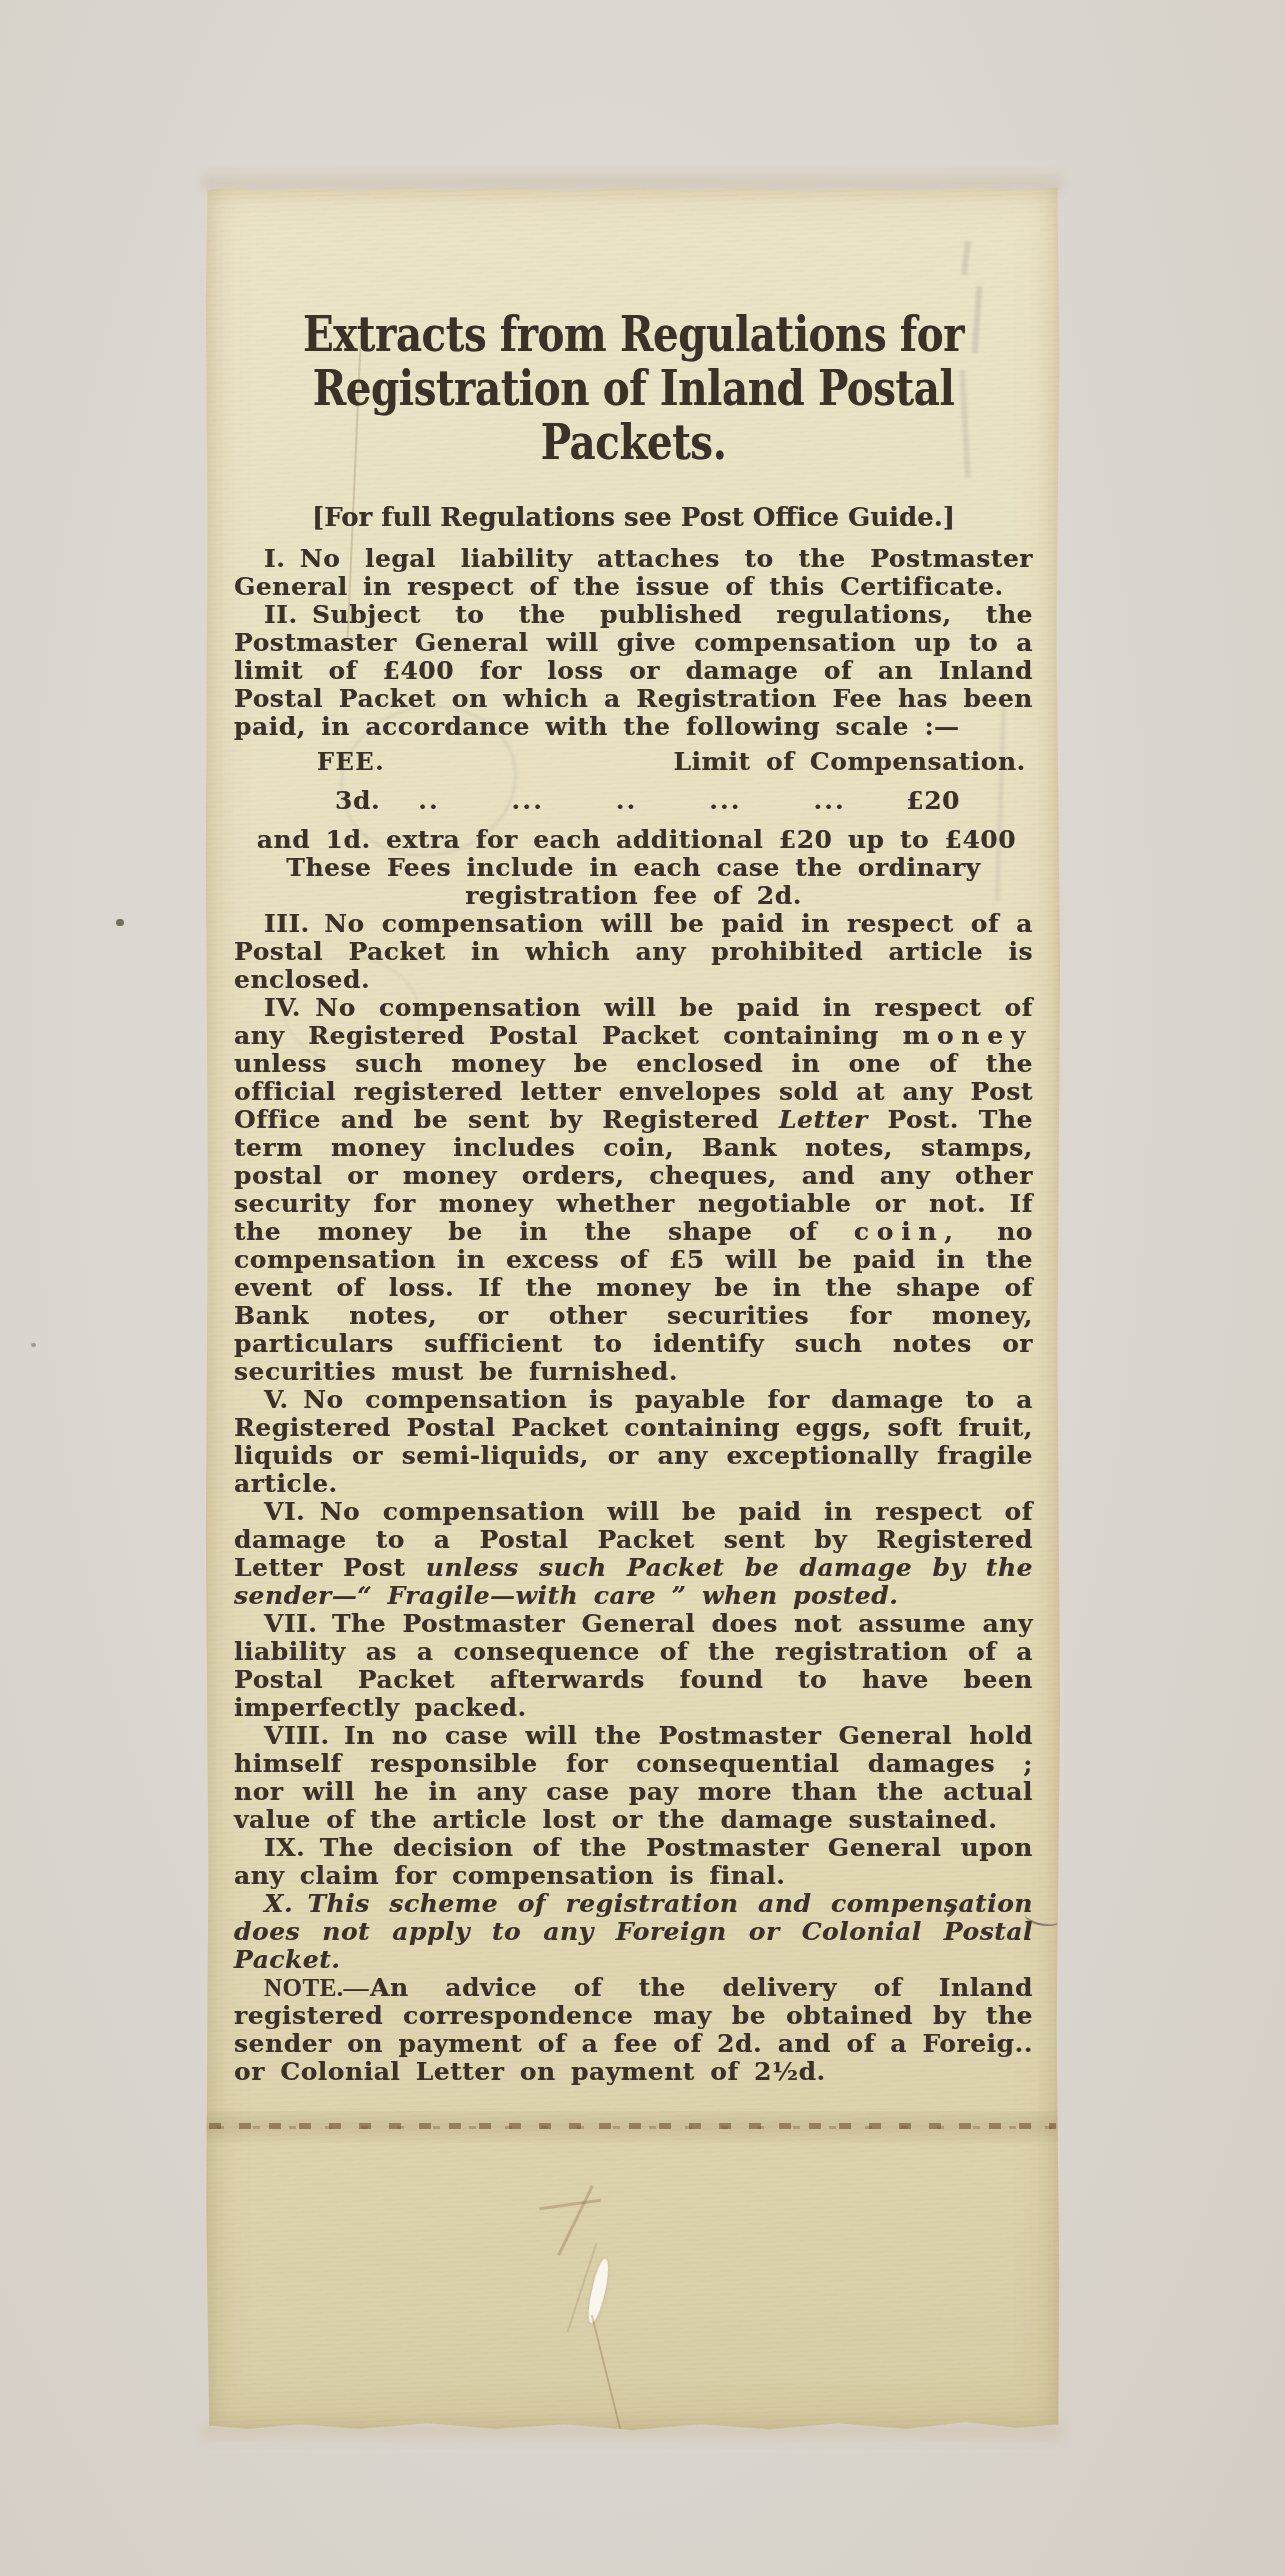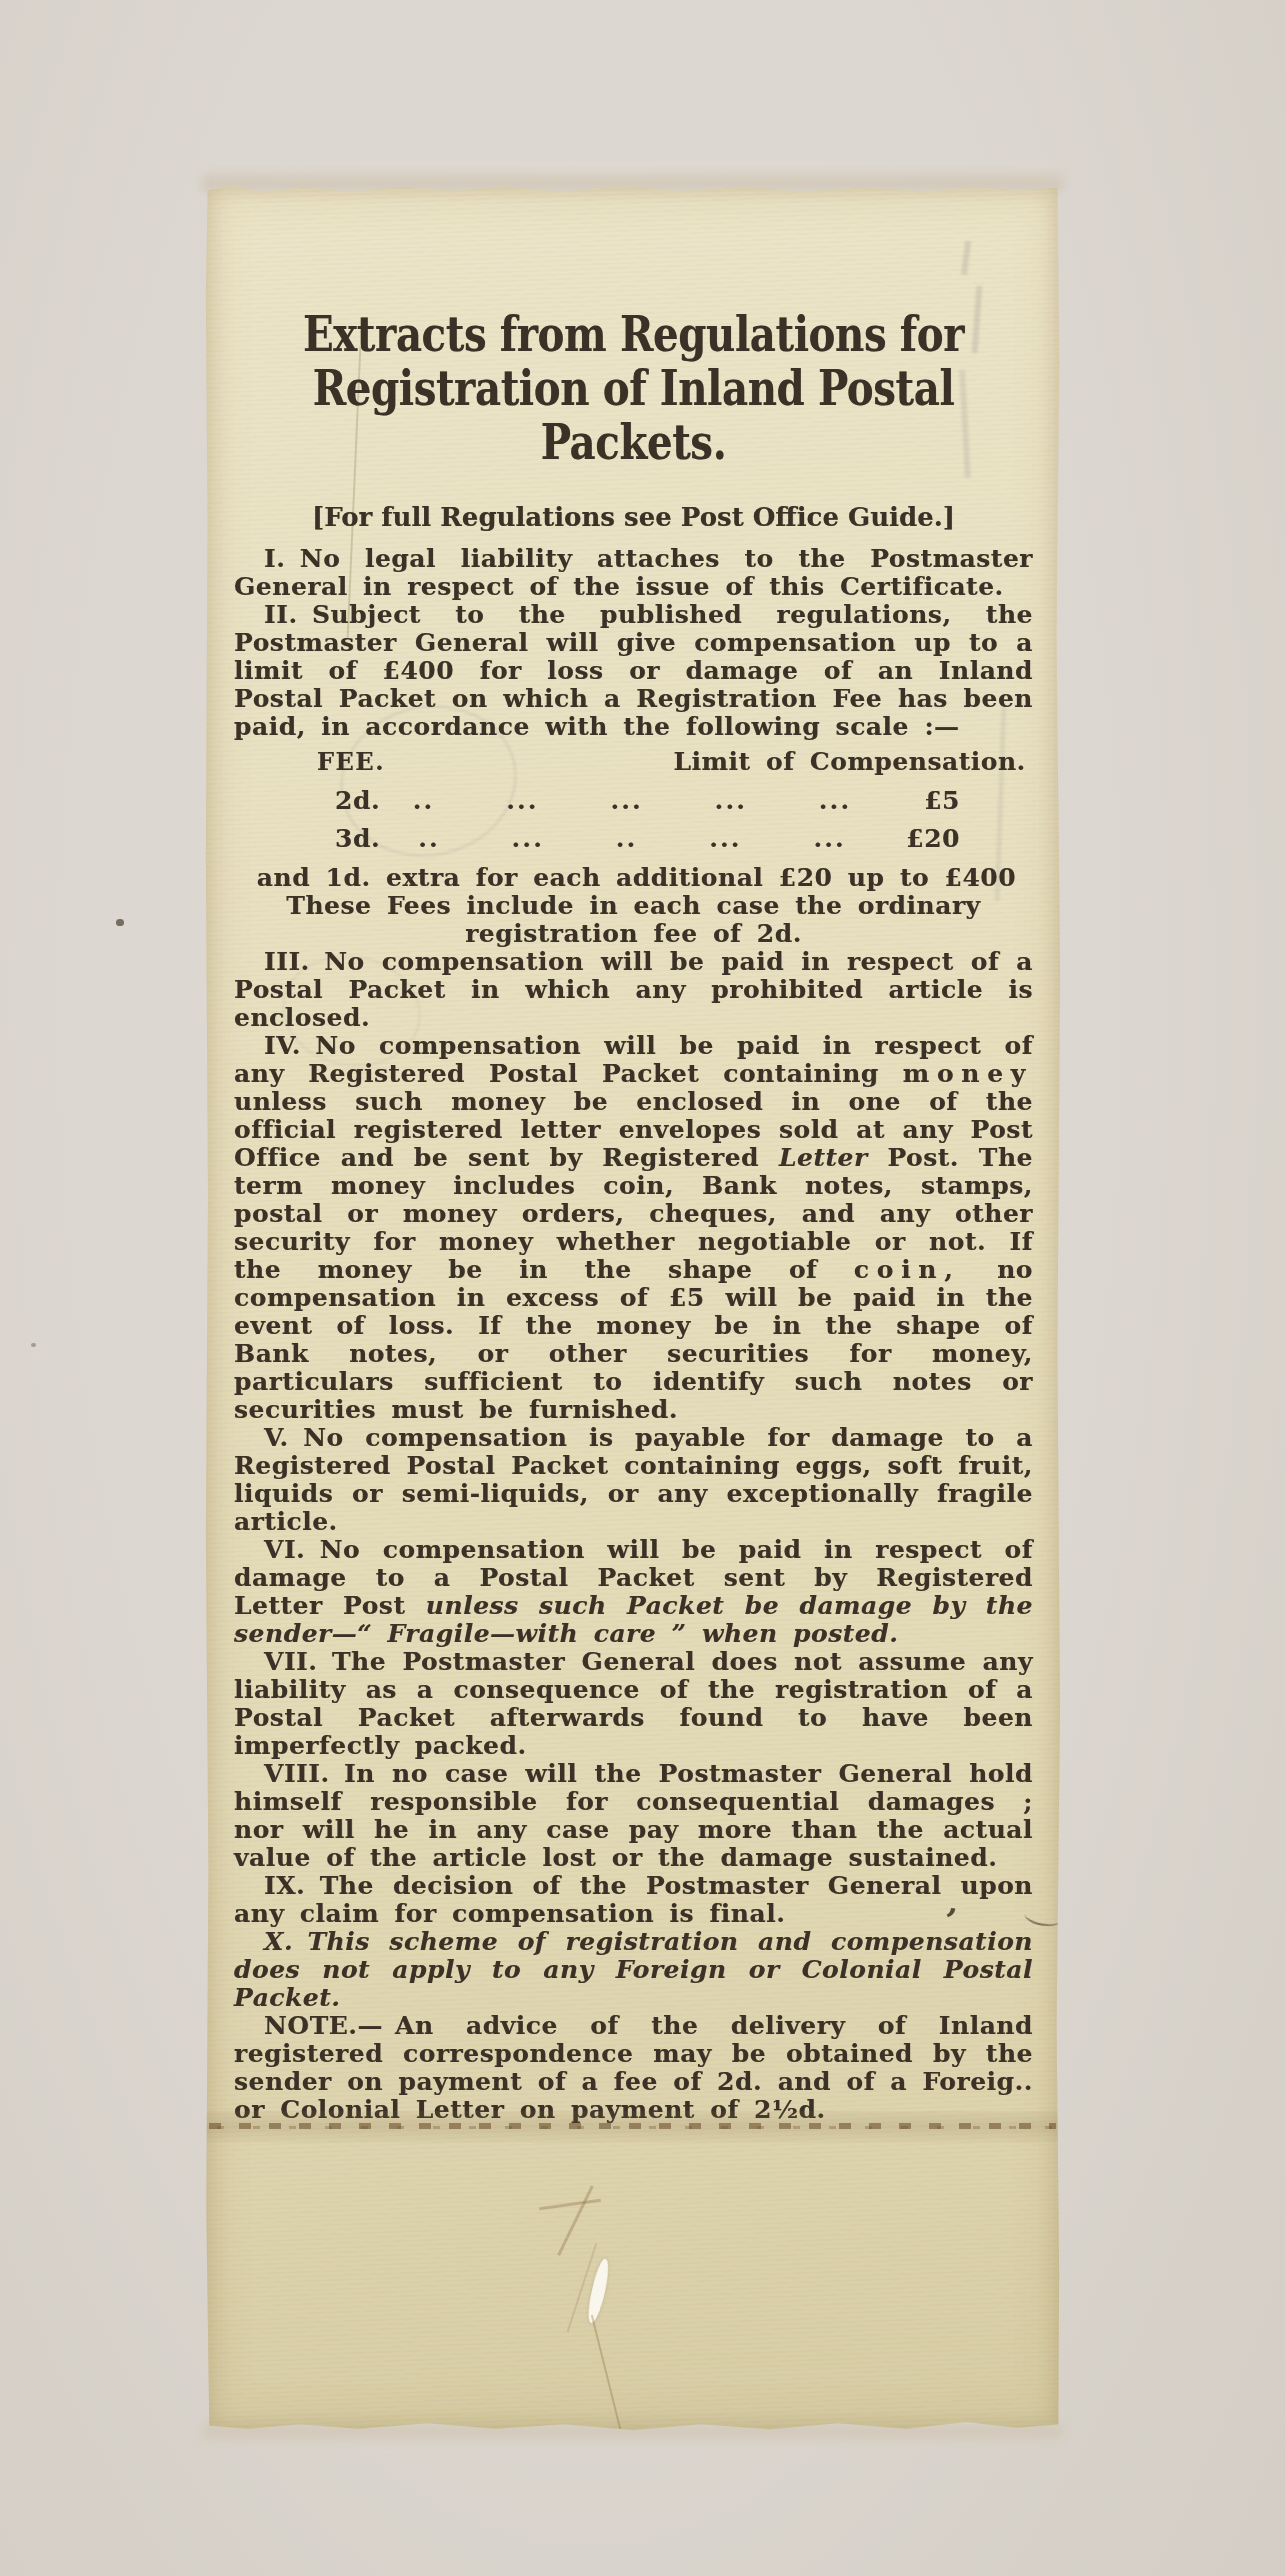--- a/index.html
+++ b/index.html
@@ -108,25 +108,20 @@
 
       <p class="para"><span class="num">I.</span><span>No legal liability attaches to the Postmaster General in respect of the issue of this Certificate.</span></p>
 
       <p class="para"><span class="num">II.</span><span>Subject to the published regulations, the Postmaster General will give compensation up to a limit of £400 for loss or damage of an Inland Postal Packet on which a Registration Fee has been paid, in accordance with the following scale :—</span></p>
 
       <div class="fee-head">
         <span class="fee-label">FEE.</span>
         <span>Limit of Compensation.</span>
       </div>
       <div class="fee-row">
-        <span class="fee">2d.</span>
-        <span class="dots">.. ... ... ... ...</span>
-        <span class="amt">£5</span>
-      </div>
-      <div class="fee-row">
         <span class="fee">3d.</span>
         <span class="dots">.. ... .. ... ...</span>
         <span class="amt">£20</span>
       </div>
       <p class="para fee-extra">and 1d. extra for each additional £20 up to £400</p>
       <p class="para fee-center">These Fees include in each case the ordinary</p>
       <p class="para fee-center">registration fee of 2d.</p>
 
       <p class="para"><span class="num">III.</span><span>No compensation will be paid in respect of a Postal Packet in which any prohibited article is enclosed.</span></p>
 
@@ -137,21 +132,21 @@
       <p class="para"><span class="num">VI.</span><span>No compensation will be paid in respect of damage to a Postal Packet sent by Registered Letter Post </span><span class="it">unless such Packet be damage by the sender—“ Fragile—with care ” when posted.</span></p>
 
       <p class="para"><span class="num">VII.</span><span>The Postmaster General does not assume any liability as a consequence of the registration of a Postal Packet afterwards found to have been imperfectly packed.</span></p>
 
       <p class="para"><span class="num">VIII.</span><span>In no case will the Postmaster General hold himself responsible for consequential damages ; nor will he in any case pay more than the actual value of the article lost or the damage sustained.</span></p>
 
       <p class="para"><span class="num">IX.</span><span>The decision of the Postmaster General upon any claim for compensation is final.</span></p>
 
       <p class="para it"><span class="num">X.</span><span>This scheme of registration and compensation does not apply to any Foreign or Colonial Postal Packet.</span></p>
 
-      <p class="para"><span class="num" style="margin-right:12px;">NOTE.—</span><span>An advice of the delivery of Inland registered correspondence may be obtained by the sender on payment of a fee of 2d. and of a Foreig.. or Colonial Letter on payment of 2½d.</span></p>
+      <p class="para"><span class="num" style="margin-right:1px;font-family:Liberation Serif, serif;">NOTE.—</span><span>An advice of the delivery of Inland registered correspondence may be obtained by the sender on payment of a fee of 2d. and of a Foreig.. or Colonial Letter on payment of 2½d.</span></p>
     </div>
 
     <span class="stray" style="left:715px; top:1700px; position:absolute; transform:rotate(12deg);">,</span>
   </div>
 
   <div class="perf-shadow"></div>
   <div class="perf"></div>
 
   <div class="crease-line" style="left:369px; top:1997px; width:2.6px; height:77px; transform:rotate(26deg);"></div>
   <div class="crease-line" style="left:334px; top:2018px; width:62px; height:2.6px; transform:rotate(-8deg);"></div>

